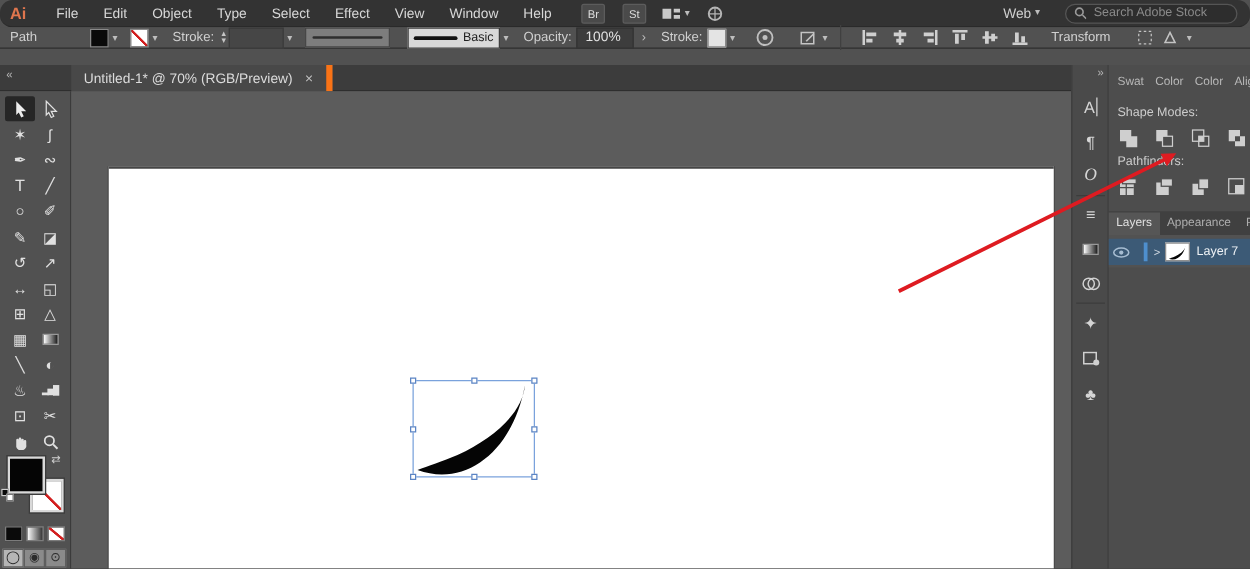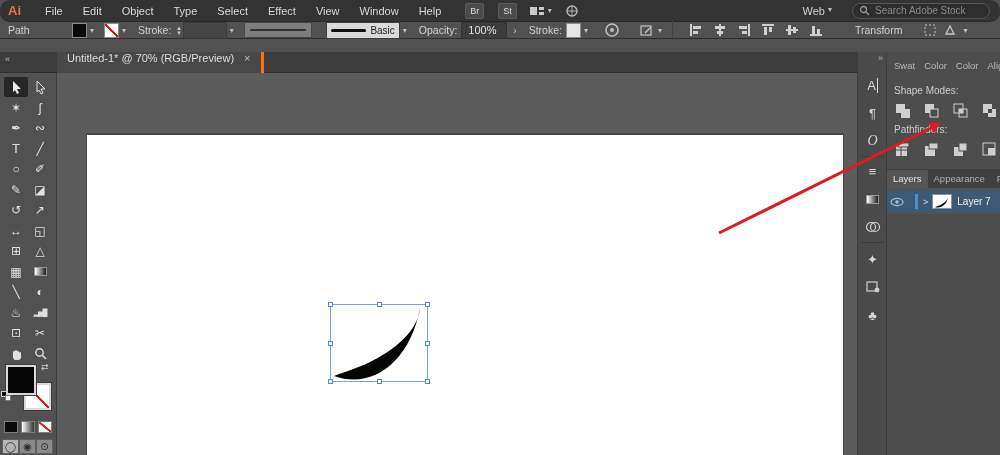--- a/index.html
+++ b/index.html
@@ -32,21 +32,21 @@
   .brushbox{width:74px;height:17px;background:#d9d9d9;border:1px solid #3e3e3e;display:inline-flex;align-items:center;padding:0 4px;color:#222;font-size:10px;}
   .brushbox i{display:block;flex:1;height:3px;background:#111;margin-right:4px;border-radius:2px;}
   .opfield{background:#3d3d3d;border:1px solid #333;height:17px;min-width:46px;display:inline-flex;align-items:center;padding:0 6px;color:#e2e2e2;}
   .cb-icon{display:inline-flex;align-items:center;justify-content:center;width:20px;height:20px;color:#cfcfcf;}
   .align-group{display:inline-flex;gap:10px;margin:0 8px;}
   .vsep{width:1px;height:20px;background:#404040;margin:0 8px;}
 
   
   .tabbar{position:absolute;left:0;top:52px;width:857px;height:21px;background:#3c3c3c;border-bottom:1px solid #2e2e2e;}
   .tb-collapse{position:absolute;left:5px;top:2px;font-size:9px;color:#b9b9b9;}
-  .doc-tab{position:absolute;left:57px;top:0;height:21px;background:#484848;display:flex;padding:0 10px;border-right:3px solid #f97316;color:#dcdcdc;}
+  .doc-tab{position:absolute;left:57px;top:0;height:21px;background:#484848;display:flex;align-items:center;padding:0 10px;border-right:5px solid #f97316;color:#dcdcdc;}
   .doc-close{margin-left:10px;color:#c2c2c2;font-size:11px;}
 
   
   .toolbar{position:absolute;left:0;top:73px;width:57px;height:382px;background:#515151;border-right:1px solid #3b3b3b;}
   .trow{display:flex;padding-left:4px;height:20.5px;}
   .tool{width:24px;height:20px;display:flex;align-items:center;justify-content:center;color:#e0e0e0;font-size:12px;border-radius:2px;}
   .tool.active{background:#262626;}
   .tg{line-height:1;}
   .grad-chip{width:13px;height:9px;background:linear-gradient(90deg,#fff,#1a1a1a);border:1px solid #999;}
   .bars{font-size:7px;letter-spacing:-1px;}
@@ -213,21 +213,21 @@
           <rect x="1" y="6" width="12" height="2" fill="#cfcfcf"></rect>
           <rect x="3" y="2" width="3" height="10" fill="#cfcfcf"></rect>
           <rect x="8" y="4" width="3" height="6" fill="#cfcfcf"></rect>
         </svg>
       <svg width="14" height="14">
           <rect x="1" y="11" width="12" height="2" fill="#cfcfcf"></rect>
           <rect x="3" y="3" width="3" height="8" fill="#cfcfcf"></rect>
           <rect x="8" y="6" width="3" height="5" fill="#cfcfcf"></rect>
         </svg>
     </span>
-    <span class="cb-label" style="margin-left:24px">Transform</span>
+    <span class="cb-label" style="margin-left:10px">Transform</span>
     <span class="cb-icon" style="margin-left:14px">
       <svg width="14" height="14">
           <rect x="2" y="2" width="10" height="10" fill="none" stroke="#c4c4c4" stroke-dasharray="2 2"></rect>
         </svg>
     </span>
     <span class="cb-icon">
       <svg width="14" height="14">
           <path d="M3 11 L7 3 L11 11 Z" fill="none" stroke="#c4c4c4" stroke-width="1.3"></path>
         </svg>
     </span>

